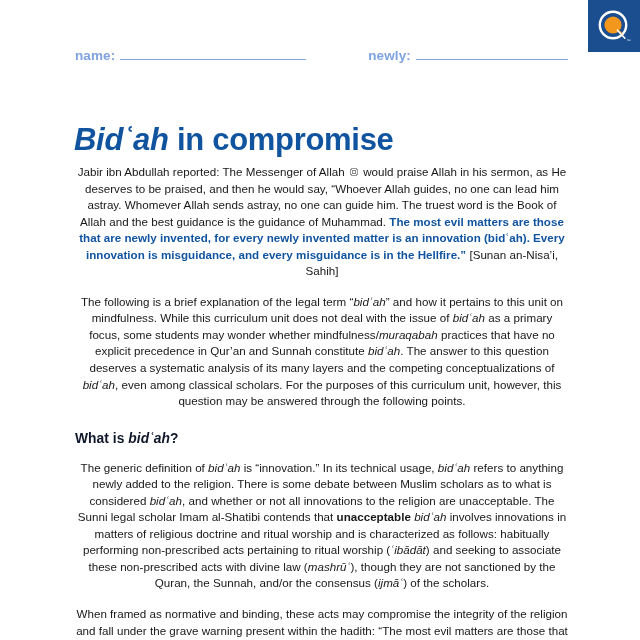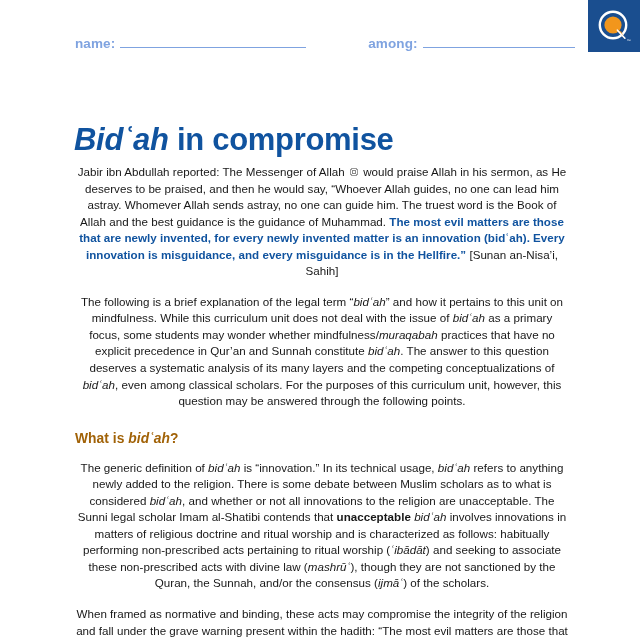--- a/index.html
+++ b/index.html
@@ -27,21 +27,21 @@
     display: flex;
     align-items: center;
     justify-content: center;
   }
   #logo-badge svg { display: block; }
 
   
   #form-row {
     position: absolute;
     left: 75px;
-    top: 36px;
+    top: 48px;
     width: 494px;
     display: flex;
     align-items: flex-end;
   }
   .field {
     display: flex;
     align-items: baseline;
     color: #7fa3e0;
     font-weight: bold;
     font-size: 13.5px;
@@ -92,21 +92,21 @@
   .hl {            
     color: #10539f;
     font-weight: bold;
   }
   .bold { font-weight: bold; }
   .ital { font-style: italic; }
 
   #section-heading {
     font-size: 13.8px;
     font-weight: bold;
-    color: #a16207;
+    color: #0f172a;
     margin: 21px 0 14px 0;
     letter-spacing: 0.05px;
   }
   #section-heading .ital { font-style: italic; }
 
   .sws-glyph {
     display: inline-block;
     width: 10px;
     height: 10px;
     border-radius: 50%;
@@ -128,21 +128,21 @@
     <text x="29.5" y="32.5" font-size="4" fill="#ffffff" font-family="'Liberation Sans', sans-serif">™</text>
   </svg>
 </div>
 
 <div id="form-row">
   <div class="field" id="name-field">
     <span class="field-label">name:</span>
     <span class="field-rule"></span>
   </div>
   <div class="field" id="date-field">
-    <span class="field-label">among:</span>
+    <span class="field-label">newly:</span>
     <span class="field-rule"></span>
   </div>
 </div>
 
 <h1 id="page-title"><span class="ital">Bidʿah</span><span> in compromise</span></h1>
 
 <div id="content">
 
   <p class="para"><span>Jabir ibn Abdullah reported: The Messenger of Allah </span><span class="sws-glyph"></span><span> would praise Allah in his sermon, as He deserves to be praised, and then he would say, “Whoever Allah guides, no one can lead him astray. Whomever Allah sends astray, no one can guide him. The truest word is the Book of Allah and the best guidance is the guidance of Muhammad. </span><span class="hl">The most evil matters are those that are newly invented, for every newly invented matter is an innovation (bidʿah). Every innovation is misguidance, and every misguidance is in the Hellfire.”</span><span> [Sunan an-Nisa’i, Sahih]</span></p>
 

